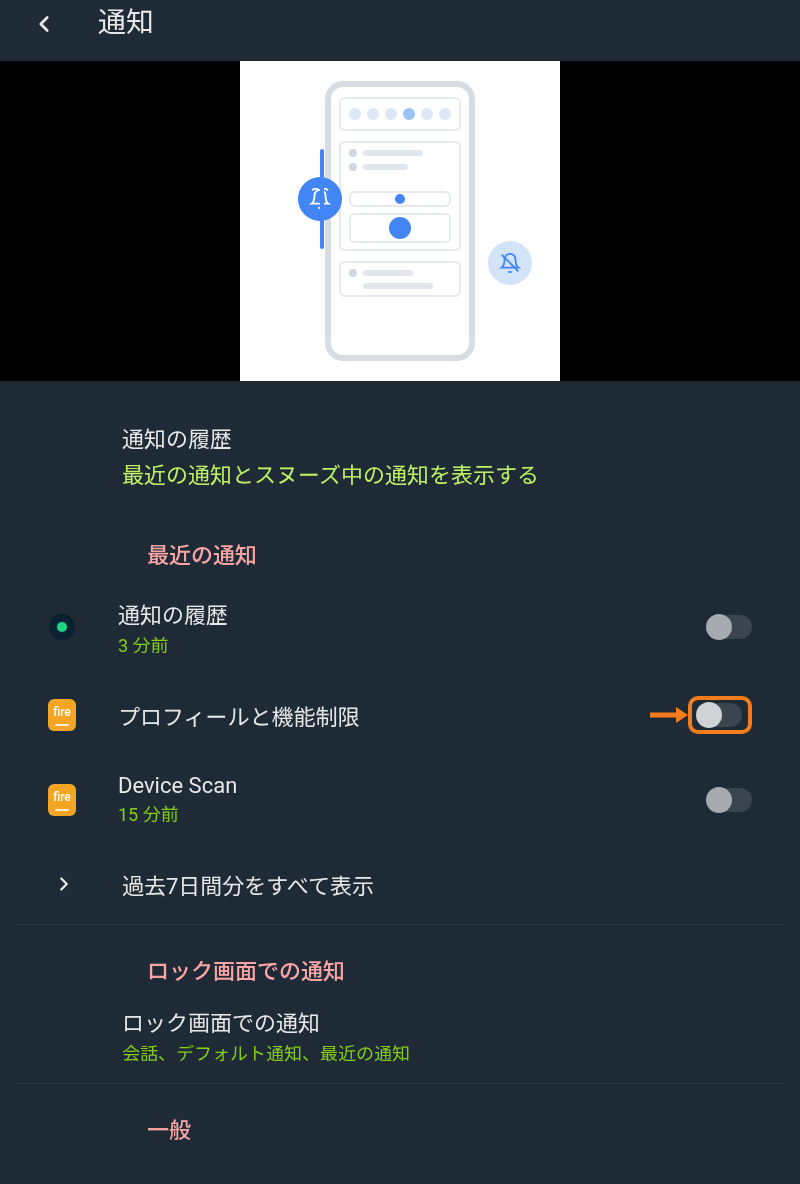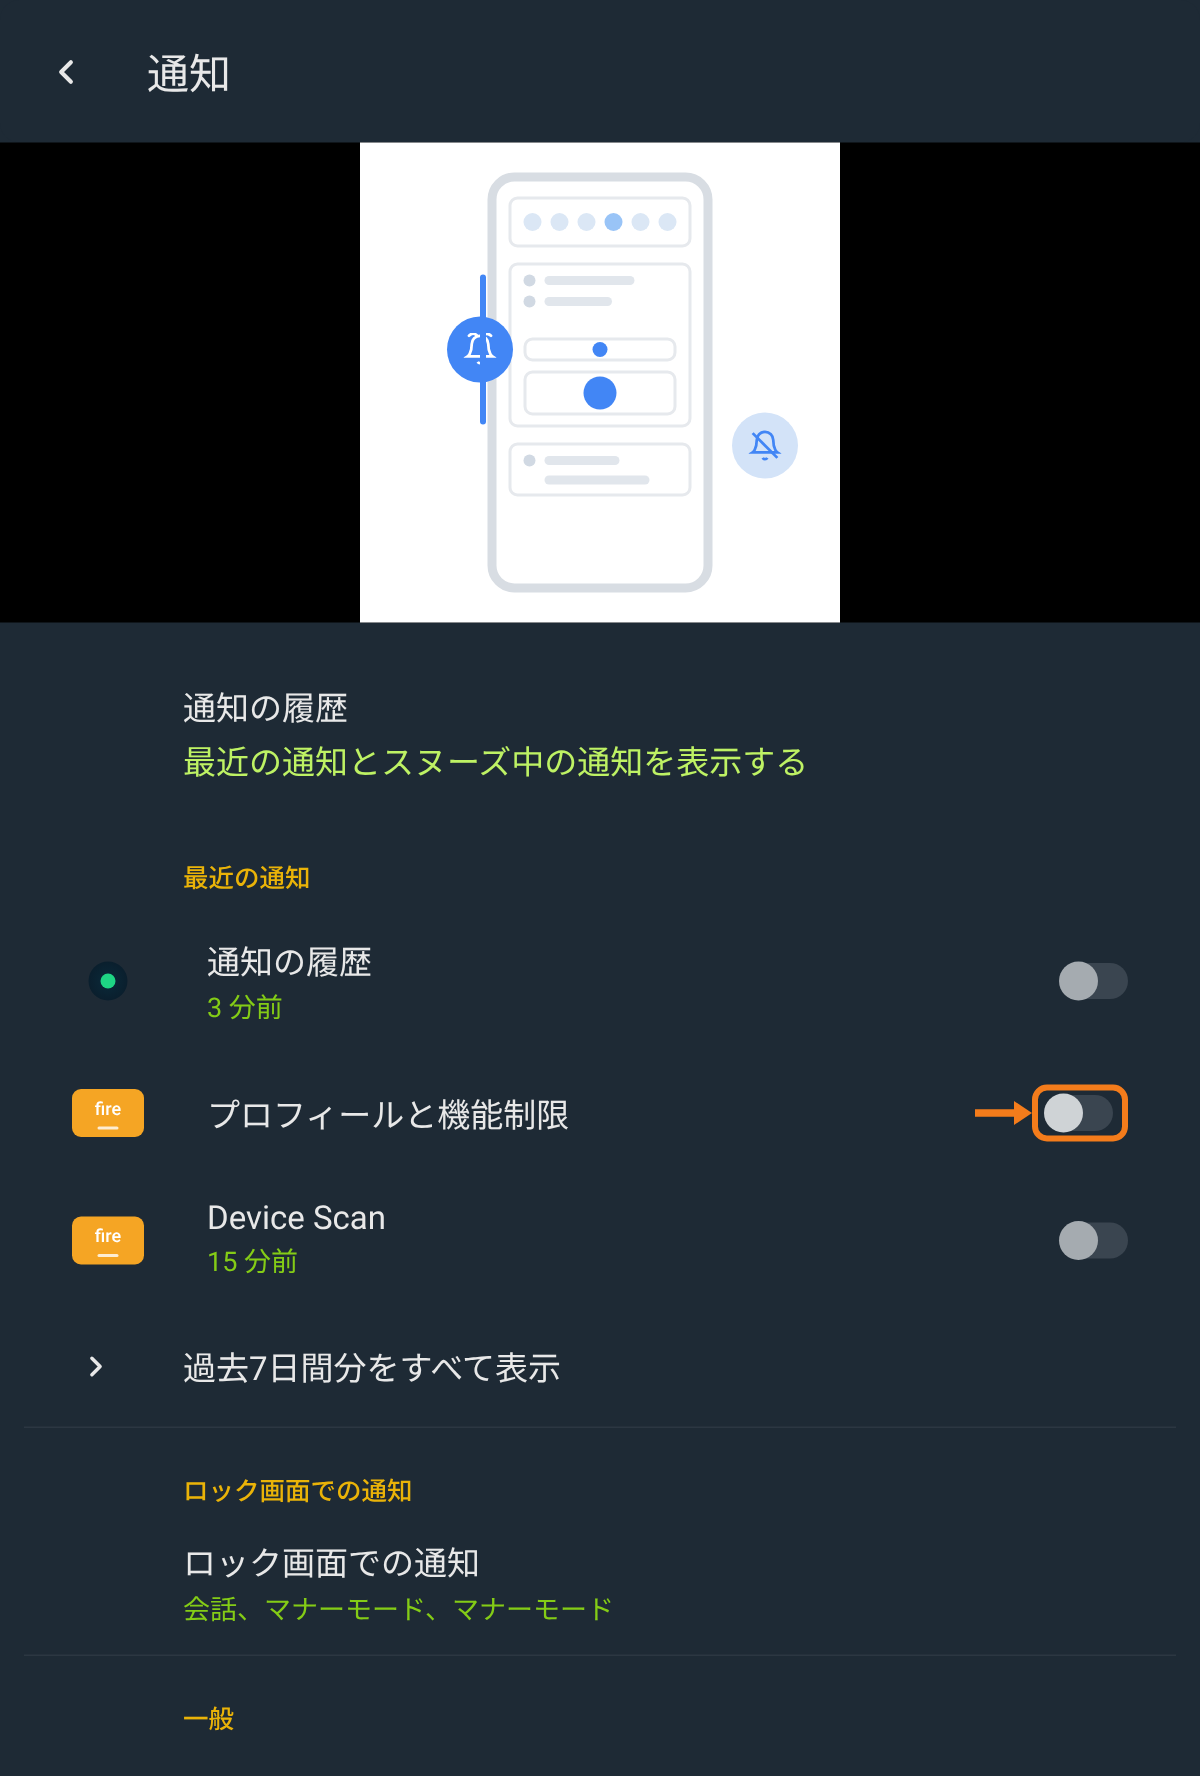--- a/index.html
+++ b/index.html
@@ -5,23 +5,22 @@
   * { box-sizing: border-box; margin: 0; padding: 0; }
   body {
     width: 800px;
     height: 1184px;
     background: #1e2a35;
     color: #e8e8e8;
     font-family: -apple-system, "Segoe UI", Roboto, "Noto Sans JP", sans-serif;
     overflow: hidden;
   }
   .header {
-    height: 95px;
-    display: flex;
-    align-items: center;
+    height: 61px;
+    display: flex;
     padding: 0 20px;
     background: #1e2a35;
     border-radius: 13px;
   }
   .back-btn {
     width: 48px;
     height: 48px;
     display: flex;
     align-items: center;
     justify-content: center;
@@ -86,33 +85,34 @@
   .bell-circle { position: absolute; left: 266px; top: 200px; width: 44px; height: 44px; background: #4286f5; border-radius: 50%; display: flex; align-items: center; justify-content: center; }
   .bell-off-circle { position: absolute; left: 488px; top: 262px; width: 44px; height: 44px; background: #d3e3f8; border-radius: 50%; display: flex; align-items: center; justify-content: center; }
   .content { padding: 16px; }
   .section {
     padding: 24px 32px 20px 106px;
   }
   .section-title { font-size: 22px; color: #e8e8e8; margin-bottom: 4px; }
   .section-sub { font-size: 22px; color: #bef264; }
   .cat-header {
     padding: 28px 32px 10px 106px;
-    font-size: 17px;
-    color: #eab308;
+    font-size: 22px;
+    color: #fca5a5;
     font-weight: 500;
+    margin-left: 25px;
   }
   .row {
     display: flex;
     align-items: center;
     padding: 18px 32px 18px 32px;
     min-height: 80px;
     position: relative;
   }
   .row-icon {
-    width: 48px;
+    width: 28px;
     height: 32px;
     border-radius: 6px;
     margin-right: 42px;
     margin-left: 0;
     display: flex;
     align-items: center;
     justify-content: center;
     flex-shrink: 0;
   }
   .row-noicon { padding-left: 106px; }
@@ -325,21 +325,21 @@
     </div>
   </div>
 
   <div class="divider"></div>
 
   <div class="cat-header">ロック画面での通知</div>
 
   <div class="row row-noicon" style="padding-top:10px;">
     <div class="row-text">
       <div class="row-title">ロック画面での通知</div>
-      <div class="row-sub">会話、マナーモード、マナーモード</div>
+      <div class="row-sub">会話、デフォルト通知、最近の通知</div>
     </div>
   </div>
 
   <div class="divider"></div>
 
   <div class="cat-header">一般</div>
 
 </div>
 
 </body></html>

